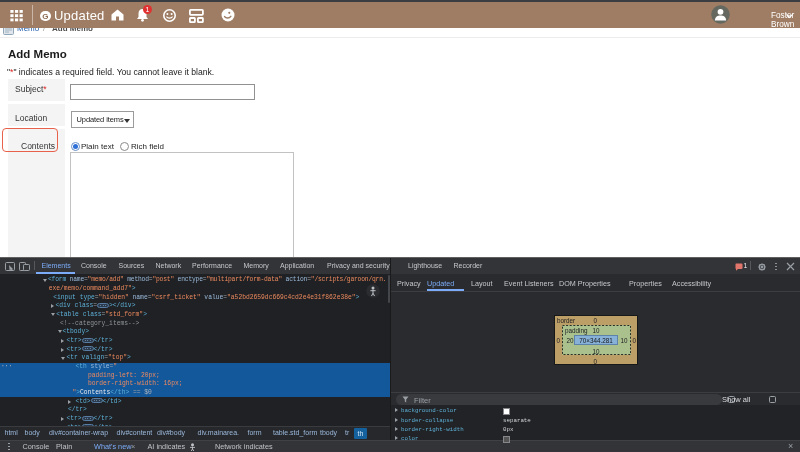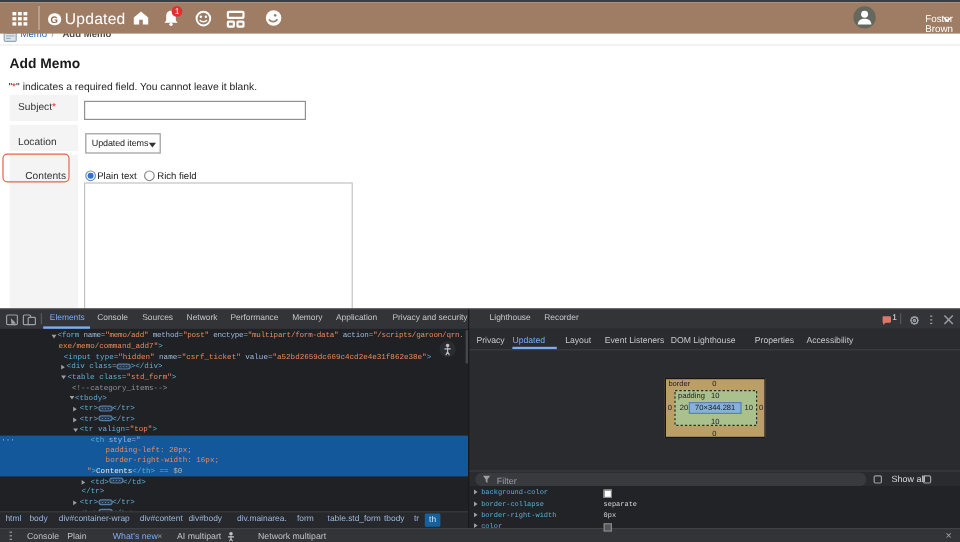--- a/index.html
+++ b/index.html
@@ -214,21 +214,21 @@
   <div class="abs" style="left:775px;top:262.5px;width:1.6px;height:1.6px;border-radius:50%;background:#9aa0a6;box-shadow:0 3px #9aa0a6,0 6px #9aa0a6;z-index:42"></div>
   <svg class="abs" style="left:785.5px;top:262px;z-index:42" width="9" height="9">
       <path d="M1 1 L8 8 M8 1 L1 8" stroke="#9aa0a6" stroke-width="1.2"></path>
     </svg>
 
   <div class="abs" id="rpane"></div>
   <div class="rtab" style="left:397px">Privacy</div>
   <div class="rtab" id="ctab" style="left:427px">Updated</div>
   <div class="rtab" style="left:471px">Layout</div>
   <div class="rtab" style="left:504px">Event Listeners</div>
-  <div class="rtab" style="left:559px">DOM Lighthouse</div>
+  <div class="rtab" style="left:559px">DOM Properties</div>
   <div class="rtab" style="left:629px">Properties</div>
   <div class="rtab" style="left:672px">Accessibility</div>
   <div class="abs" id="cund"></div>
   <div class="abs" id="rtabline"></div>
   <div class="abs" id="bm-border"></div>
   <div class="abs" id="bm-pad"></div>
     <svg class="abs" style="left:562px;top:325px;z-index:43" width="69" height="30">
       <rect x="0.5" y="0.5" width="68" height="29" fill="none" stroke="#2c2e26" stroke-width="1" stroke-dasharray="2,1.6"></rect>
     </svg>
   <div class="abs" id="bm-cont">70×344.281</div>
@@ -242,21 +242,21 @@
   <div class="bml" style="left:632.5px;top:337px">0</div>
   <div class="bml" style="left:592.5px;top:347.5px">10</div>
   <div class="bml" style="left:593.5px;top:357.5px">0</div>
   <div class="abs" id="filtline"></div>
   <div class="abs" id="fpill"></div>
   <svg class="abs" style="left:402px;top:396px;z-index:43" width="7" height="7">
       <path d="M0.5 0.5 H6.5 L4.2 3.5 V6.5 L2.8 5.5 V3.5 Z" fill="#9aa0a6"></path>
     </svg>
   <div class="abs" id="flab">Filter</div>
   <div class="cbx" style="left:728px;top:396px"></div>
-  <div class="cblab" style="left:743px">Show all</div>
+  <div class="cblab" style="left:722px">Show all</div>
   <div class="cbx" style="left:768.5px;top:396px"></div>
   <div class="cblab" style="left:802px">Group</div>
   <div class="abs" id="props"></div>
   <span class="parr" style="left:395px;top:408px"></span>
   <div class="prow pname" style="left:401px;top:407px">background-color</div>
   <div class="sw" style="left:503px;top:407.5px;background:#fff"></div>
   <span class="parr" style="left:395px;top:417.7px"></span>
   <div class="prow pname" style="left:401px;top:416.7px">border-collapse</div>
   <div class="prow pval" style="left:503px;top:416.7px">separate</div>
   <span class="parr" style="left:395px;top:427.4px"></span>
@@ -318,20 +318,20 @@
   <div class="dc" style="left:320px">tbody</div>
   <div class="dc" style="left:345px">tr</div>
   <div class="abs" id="thchip">th</div>
 
   <div class="abs" id="drawer"></div>
   <div class="abs" style="left:8px;top:442.5px;width:1.5px;height:1.5px;background:#9aa0a6;box-shadow:0 3px #9aa0a6,0 6px #9aa0a6;z-index:43"></div>
   <div class="dw" style="left:22.5px">Console</div>
   <div class="dw" style="left:56px">Plain</div>
   <div class="dw" id="wn" style="left:94px">What's new</div>
   <div class="dw" style="left:131px;color:#9aa0a6">×</div>
-  <div class="dw" style="left:147.5px">AI multipart</div>
+  <div class="dw" style="left:147.5px">AI indicates</div>
   <svg class="abs" style="left:188.5px;top:442.5px;z-index:43" width="7" height="8">
       <circle cx="3.5" cy="1.8" r="1.5" fill="#c0c3c7"></circle>
       <path d="M3.5 3.5 L3.5 6 M1 4.4 L6 4.4 M3.5 6 L2.2 8 M3.5 6 L4.8 8" stroke="#c0c3c7" stroke-width="0.9" fill="none"></path>
     </svg>
-  <div class="dw" style="left:215px">Network multipart</div>
+  <div class="dw" style="left:215px">Network indicates</div>
   <div class="dw" style="left:788px;color:#9aa0a6;font-size:9px;top:440.5px">×</div>
 </div>
 
 </body></html>

